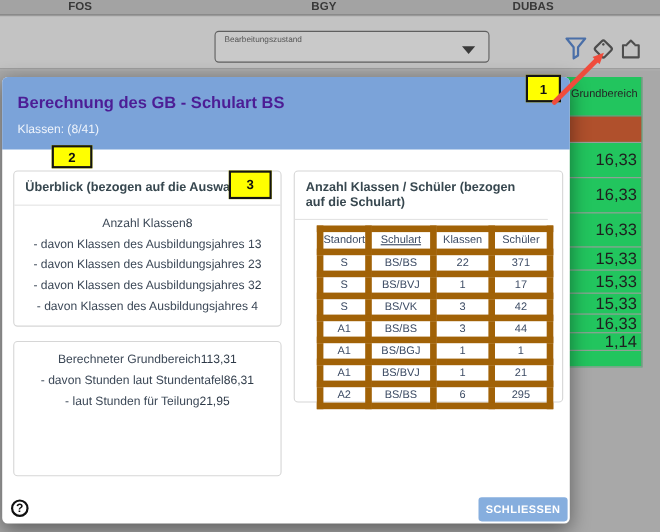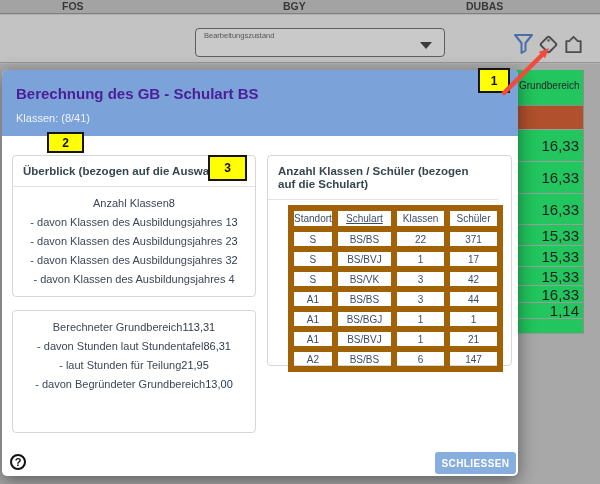--- a/index.html
+++ b/index.html
@@ -168,24 +168,20 @@
         <span class="val">113,31</span>
       </div>
       <div class="kv-row">
         <span>- davon Stunden laut Stundentafel</span>
         <span class="val">86,31</span>
       </div>
       <div class="kv-row">
         <span>- laut Stunden für Teilung</span>
         <span class="val">21,95</span>
       </div>
-      <div class="kv-row">
-        <span>- davon Begründeter Grundbereich</span>
-        <span class="val">13,00</span>
-      </div>
     </div>
   </div>
 
   <div class="card card-klassen">
     <div class="card-head" style="width:230px;">Anzahl Klassen / Schüler (bezogen auf die Schulart)</div>
     <table class="kl">
       <thead>
         <tr>
           <th class="c0">Standort</th>
           <th class="c1">Schulart</th>
@@ -227,21 +223,21 @@
         <tr>
           <td>A1</td>
           <td>BS/BVJ</td>
           <td>1</td>
           <td>21</td>
         </tr>
         <tr>
           <td>A2</td>
           <td>BS/BS</td>
           <td>6</td>
-          <td>147</td>
+          <td>295</td>
         </tr>
       </tbody>
     </table>
   </div>
 
   <div class="help-circle">?</div>
   <button class="close-btn">SCHLIESSEN</button>
 </div>
 
 <div class="anno anno-1">1</div>

